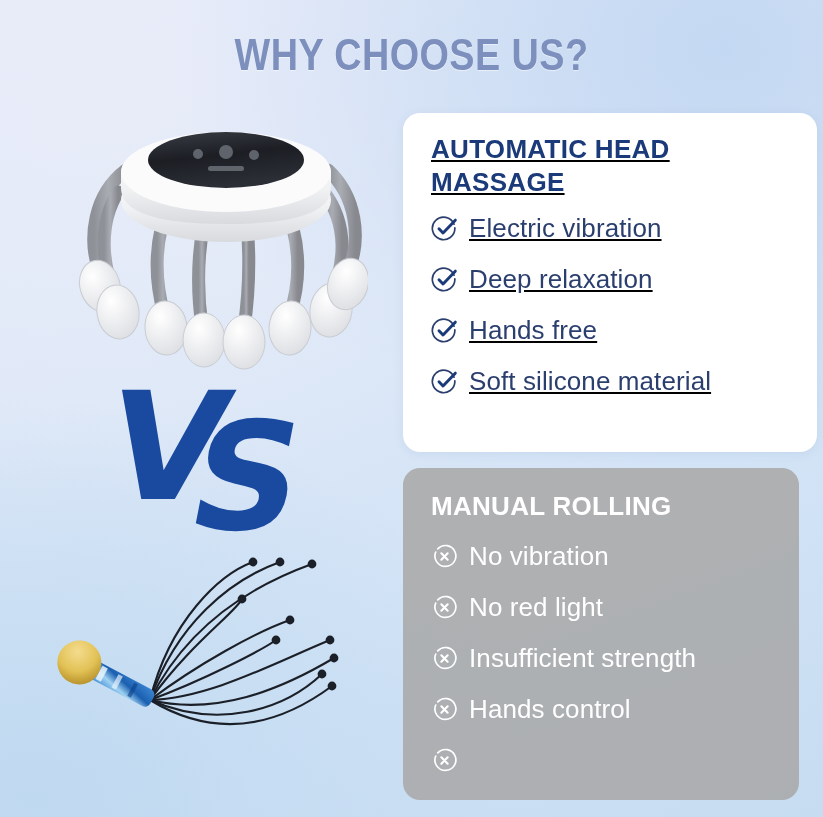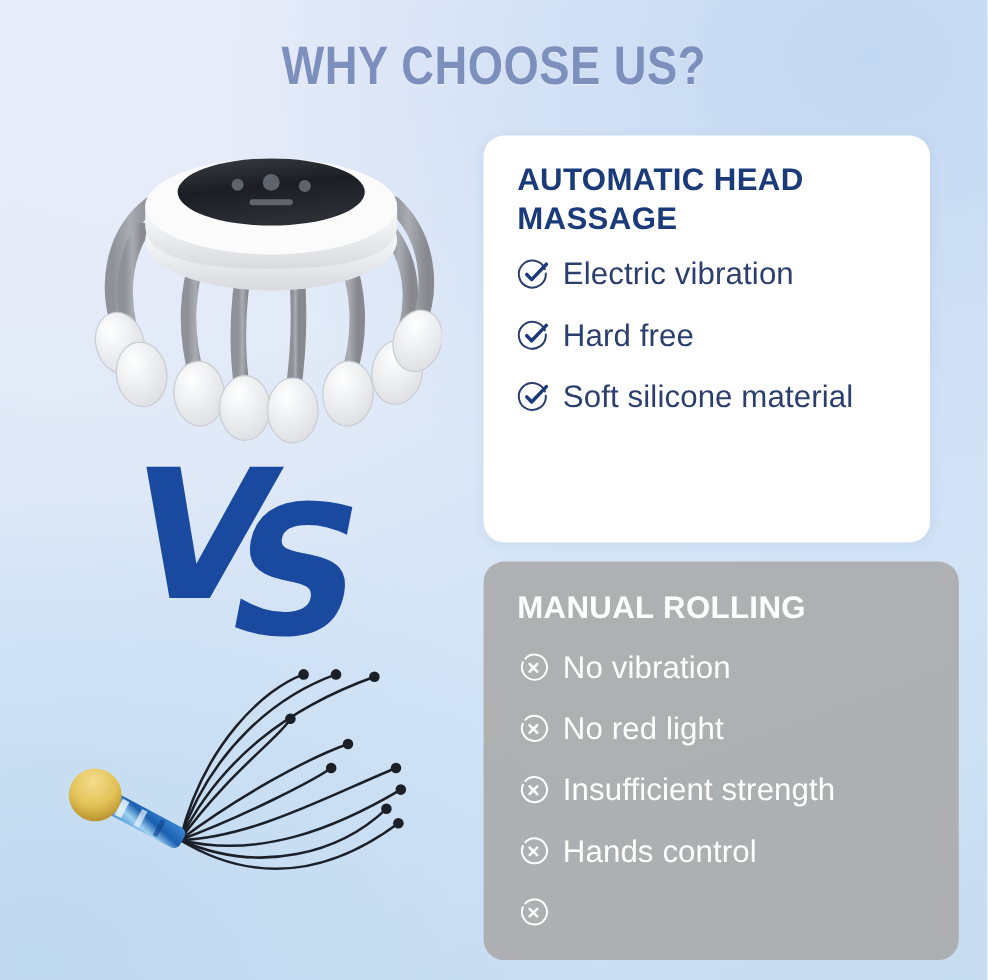--- a/index.html
+++ b/index.html
@@ -38,26 +38,27 @@
   }
 
   
   .card {
     position: absolute;
     box-sizing: border-box;
   }
   .card-pros {
     left: 403px;
     top: 113px;
-    width: 372px;
+    width: 414px;
     height: 339px;
     background: #ffffff;
     border-radius: 17px;
     padding: 20px 0 0 28px;
     box-shadow: 0 2px 10px rgba(90,120,170,0.10);
+    text-decoration: underline;
   }
   .card-cons {
     left: 403px;
     top: 468px;
     width: 396px;
     height: 332px;
     background: rgba(168,168,168,0.88);
     border-radius: 17px;
     padding: 22px 0 13px 28px;
   }
@@ -246,21 +247,28 @@
           <path d="M20.5 8.2 A10 10 0 1 0 21.2 11.4" fill="none" stroke="#2b3f6e" stroke-width="1.5" stroke-linecap="round"></path>
           <path d="M7.1 12.2 L10.7 16 L21.6 4.6" fill="none" stroke="#1b3a7a" stroke-width="2.6" stroke-linecap="round" stroke-linejoin="round"></path>
         </svg>
         <span class="item-text">Electric vibration</span>
       </li>
       <li class="feature-item">
         <svg class="bullet-icon" viewBox="0 0 24 24">
           <path d="M20.5 8.2 A10 10 0 1 0 21.2 11.4" fill="none" stroke="#2b3f6e" stroke-width="1.5" stroke-linecap="round"></path>
           <path d="M7.1 12.2 L10.7 16 L21.6 4.6" fill="none" stroke="#1b3a7a" stroke-width="2.6" stroke-linecap="round" stroke-linejoin="round"></path>
         </svg>
-        <span class="item-text">Hard free</span>
+        <span class="item-text">Deep relaxation</span>
+      </li>
+      <li class="feature-item">
+        <svg class="bullet-icon" viewBox="0 0 24 24">
+          <path d="M20.5 8.2 A10 10 0 1 0 21.2 11.4" fill="none" stroke="#2b3f6e" stroke-width="1.5" stroke-linecap="round"></path>
+          <path d="M7.1 12.2 L10.7 16 L21.6 4.6" fill="none" stroke="#1b3a7a" stroke-width="2.6" stroke-linecap="round" stroke-linejoin="round"></path>
+        </svg>
+        <span class="item-text">Hands free</span>
       </li>
       <li class="feature-item">
         <svg class="bullet-icon" viewBox="0 0 24 24">
           <path d="M20.5 8.2 A10 10 0 1 0 21.2 11.4" fill="none" stroke="#2b3f6e" stroke-width="1.5" stroke-linecap="round"></path>
           <path d="M7.1 12.2 L10.7 16 L21.6 4.6" fill="none" stroke="#1b3a7a" stroke-width="2.6" stroke-linecap="round" stroke-linejoin="round"></path>
         </svg>
         <span class="item-text">Soft silicone material</span>
       </li>
     </ul>
   </div>

